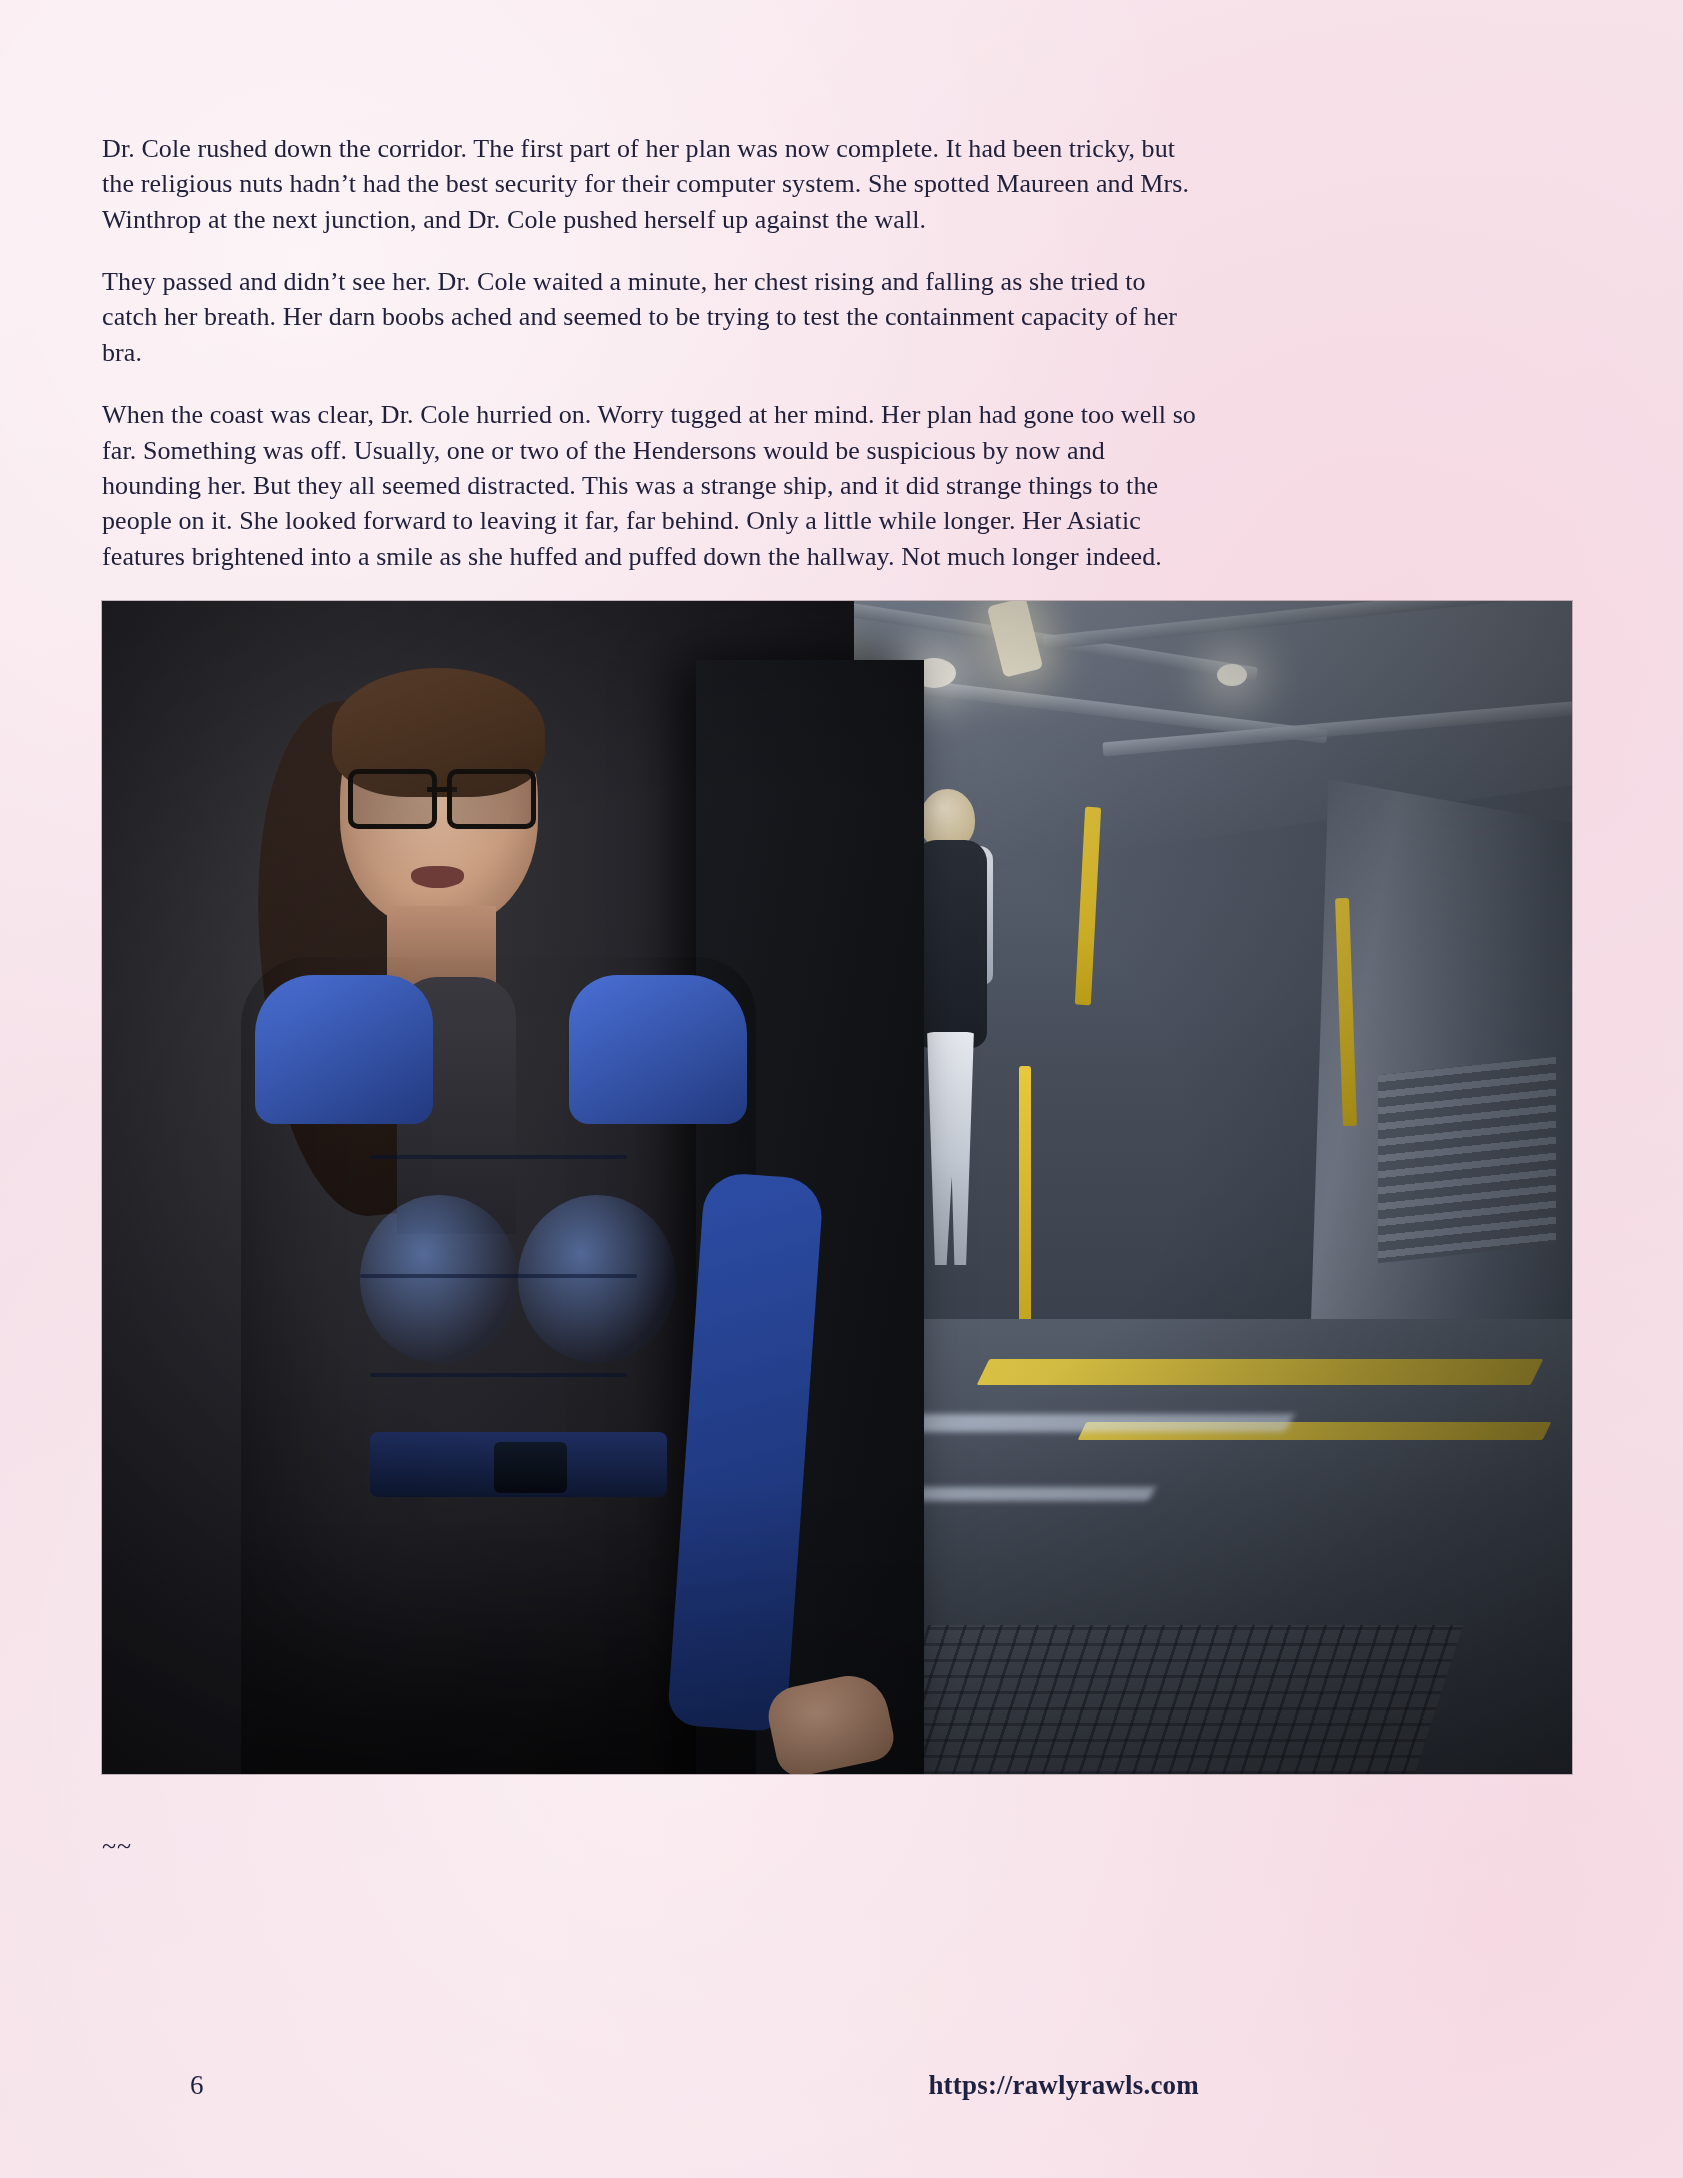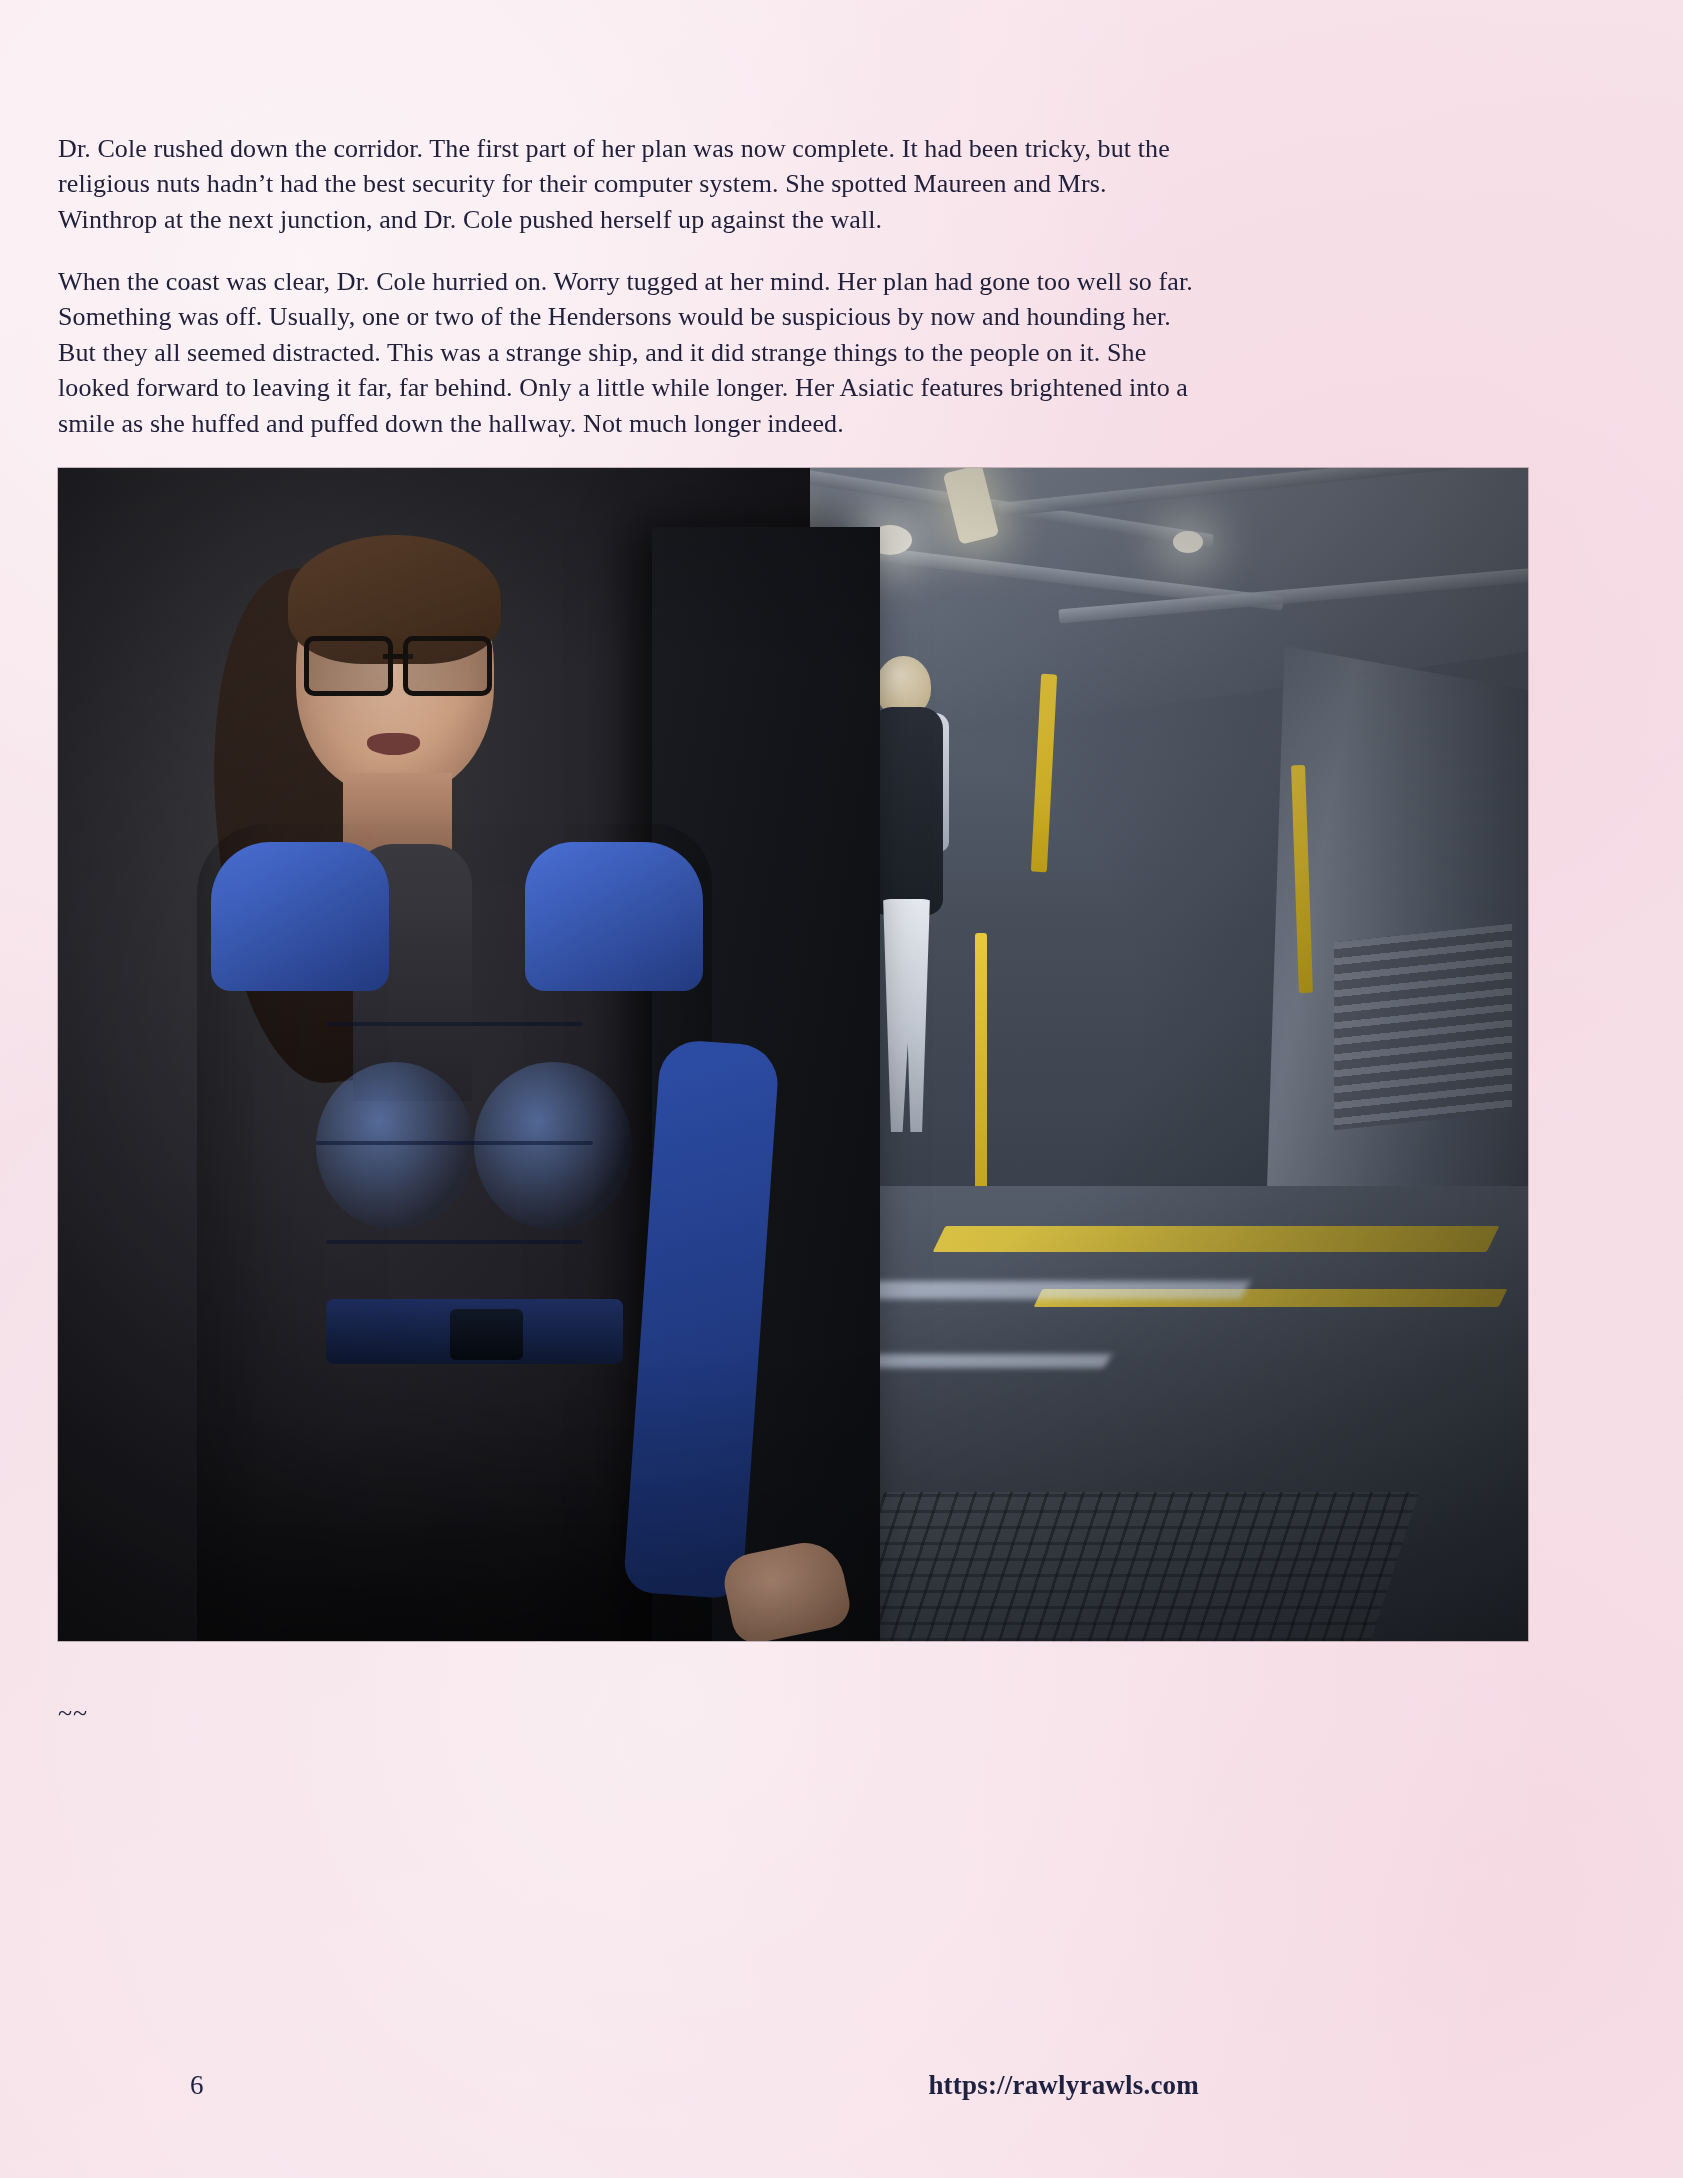--- a/index.html
+++ b/index.html
@@ -25,21 +25,21 @@
       radial-gradient(circle at 40% 78%, rgba(255,255,255,0.40) 0%, rgba(255,255,255,0) 45%),
       radial-gradient(circle at 88% 88%, rgba(243,205,218,0.5) 0%, rgba(255,255,255,0) 40%),
       linear-gradient(160deg, #f9e8ee 0%, #f5e0e8 50%, #f8e6ec 100%);
     pointer-events: none;
   }
   .page {
     position: relative;
     width: 1330px;
     height: 2178px;
     box-sizing: border-box;
-    padding: 131px 131px 0 58px;
+    padding: 131px 131px 0 102px;
   }
   .body-text p {
     margin: 0 0 27px 0;
     font-size: 26px;
     line-height: 1.36;
     letter-spacing: 0.1px;
     color: #21213c;
     text-align: left;
   }
   .figure {
@@ -318,20 +318,21 @@
 </style>
 </head>
 <body>
 
 <div class="page-texture"></div>
 
 <div class="page">
 
   <div class="body-text">
     <p>Dr. Cole rushed down the corridor. The first part of her plan was now complete. It had been tricky, but the religious nuts hadn’t had the best security for their computer system. She spotted Maureen and Mrs. Winthrop at the next junction, and Dr. Cole pushed herself up against the wall.</p>
+    <p>They passed and didn’t see her. Dr. Cole waited a minute, her chest rising and falling as she tried to catch her breath. Her darn boobs ached and seemed to be trying to test the containment capacity of her bra.</p>
     <p>When the coast was clear, Dr. Cole hurried on. Worry tugged at her mind. Her plan had gone too well so far. Something was off. Usually, one or two of the Hendersons would be suspicious by now and hounding her. But they all seemed distracted. This was a strange ship, and it did strange things to the people on it. She looked forward to leaving it far, far behind. Only a little while longer. Her Asiatic features brightened into a smile as she huffed and puffed down the hallway. Not much longer indeed.</p>
   </div>
 
   <div class="figure">
     <div class="scene">
 
       <div class="corridor">
         <div class="corr-ceiling"></div>
 
         <div class="ceiling-beam" style="left:-40px; top:26px; width:515px; transform:rotate(9deg);"></div>

